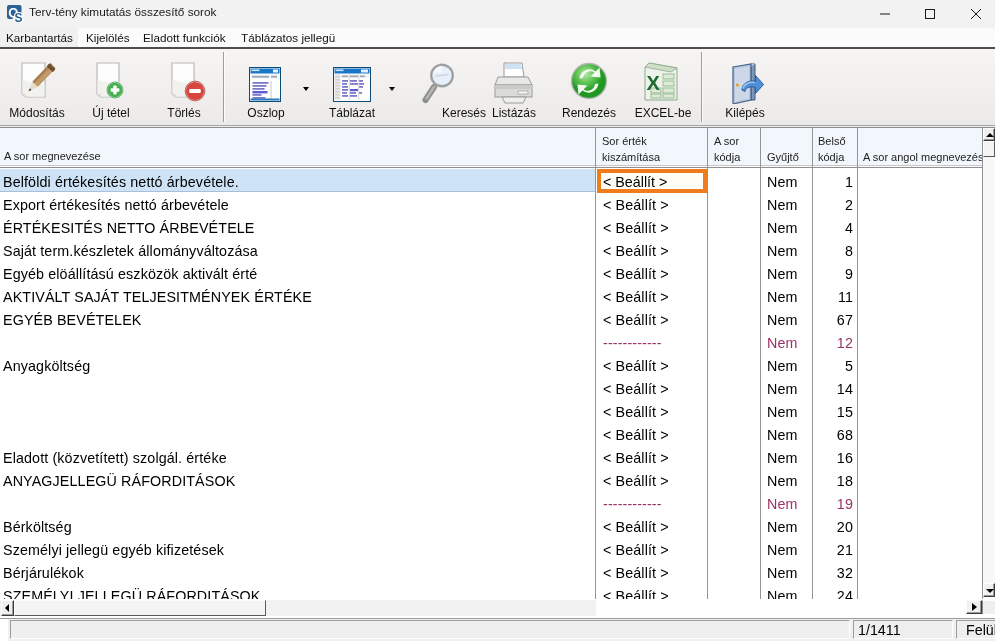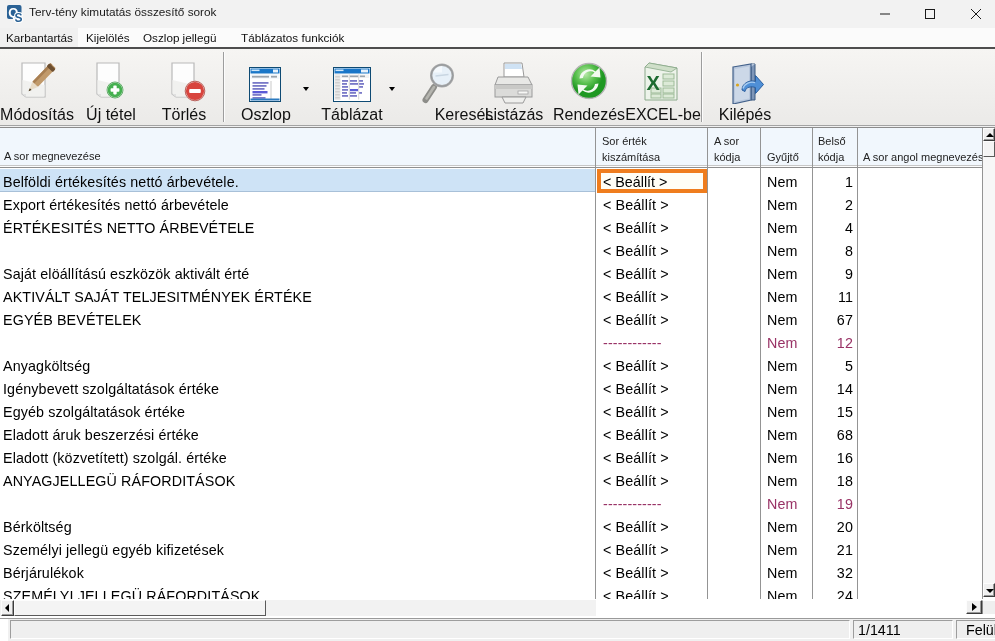--- a/index.html
+++ b/index.html
@@ -11,21 +11,21 @@
   #titlebar { left:0; top:0; width:995px; height:28px; background:#f2f2f2; }
   #apptitle { left:29px; top:5px; font-size:11.8px; color:#1b1b1b; }
 
   
   #menubar { left:0; top:28px; width:995px; height:19px; background:#fbfbfb;padding-left:48px; }
   .mi { position:absolute; top:0; height:19px; line-height:19px; font-size:11.7px; color:#111; }
   #menuline { left:0; top:47px; width:995px; height:2px; background:#4e4e4e; }
 
   
   #toolbar { left:0; top:49px; width:995px; height:76px; background:linear-gradient(#f6f5f3,#ebeae8); }
-  .tlabel { position:absolute; top:56.5px; font-size:16px; color:#111; white-space:nowrap; transform:translateX(-50%); }
+  .tlabel { position:absolute; top:56.5px; font-size:12px; color:#111; white-space:nowrap; transform:translateX(-50%); }
   .tsep { position:absolute; top:3px; width:2px; height:70px; border-left:1px solid #9d9d9d; border-right:1px solid #fcfcfc; }
   #tbline { left:0; top:125px; width:995px; height:3px;
             background:linear-gradient(#a3a3a3 0 1px, #f0f0f0 1px 2px, #8b8b8b 2px 3px); }
   .ticon { position:absolute; }
 
   
   #grid { left:0; top:128px; width:995px; height:490px; background:#fff; }
   #ghead { position:absolute; left:0; top:0; width:983px; height:37px; background:#f1f7fd; }
   .hl { position:absolute; font-size:11px; color:#222; white-space:nowrap; }
   #headline { position:absolute; left:0; top:37px; width:983px; height:3px;
@@ -71,22 +71,22 @@
 <svg class="abs" style="left:875px;top:2px" width="120" height="24" viewBox="0 0 120 24">
   <line x1="5" y1="12" x2="15" y2="12" stroke="#1a1a1a" stroke-width="1"></line>
   <rect x="50.5" y="7.5" width="9" height="9" fill="none" stroke="#1a1a1a" stroke-width="1"></rect>
   <line x1="96" y1="7" x2="106" y2="17" stroke="#1a1a1a" stroke-width="1"></line>
   <line x1="106" y1="7" x2="96" y2="17" stroke="#1a1a1a" stroke-width="1"></line>
 </svg>
 
 <div class="abs" id="menubar">
   <div class="mi" style="left:0;width:78px;background:#f0f0f0;padding-left:6px">Karbantartás</div>
   <div class="mi" style="left:86px">Kijelölés</div>
-  <div class="mi" style="left:143px">Oszlop jellegü</div>
-  <div class="mi" style="left:241px">Táblázatos funkciók</div>
+  <div class="mi" style="left:143px">Eladott funkciók</div>
+  <div class="mi" style="left:241px">Táblázatos jellegü</div>
 </div>
 <div class="abs" id="menuline"></div>
 
 <div class="abs" id="toolbar">
   <div class="tsep" style="left:223px"></div>
   <div class="tsep" style="left:701px"></div>
   <div class="tlabel" style="left:37px">Módosítás</div>
   <div class="tlabel" style="left:111px">Új tétel</div>
   <div class="tlabel" style="left:184px">Törlés</div>
   <div class="tlabel" style="left:266px">Oszlop</div>
@@ -281,26 +281,27 @@
         <div class="c4">Nem</div>
         <div class="c5">2</div>
       </div>
       <div class="row" style="top:87px">
         <div class="c1">ÉRTÉKESITÉS NETTO ÁRBEVÉTELE</div>
         <div class="c2">&lt; Beállít &gt;</div>
         <div class="c4">Nem</div>
         <div class="c5">4</div>
       </div>
       <div class="row" style="top:110px">
+        <div class="c1">Saját term.készletek állományváltozása</div>
         <div class="c2">&lt; Beállít &gt;</div>
         <div class="c4">Nem</div>
         <div class="c5">8</div>
       </div>
       <div class="row" style="top:133px">
-        <div class="c1">Saját elöállítású eszközök aktivált érté</div>
+        <div class="c1">Egyéb elöállítású eszközök aktivált érté</div>
         <div class="c2">&lt; Beállít &gt;</div>
         <div class="c4">Nem</div>
         <div class="c5">9</div>
       </div>
       <div class="row" style="top:156px">
         <div class="c1">AKTIVÁLT SAJÁT TELJESITMÉNYEK ÉRTÉKE</div>
         <div class="c2">&lt; Beállít &gt;</div>
         <div class="c4">Nem</div>
         <div class="c5">11</div>
       </div>
@@ -316,33 +317,30 @@
         <div class="c4 mar">Nem</div>
         <div class="c5 mar">12</div>
       </div>
       <div class="row" style="top:225px">
         <div class="c1">Anyagköltség</div>
         <div class="c2">&lt; Beállít &gt;</div>
         <div class="c4">Nem</div>
         <div class="c5">5</div>
       </div>
       <div class="row" style="top:248px">
-        <div class="c1">Igénybevett szolgáltatások értéke</div>
         <div class="c2">&lt; Beállít &gt;</div>
         <div class="c4">Nem</div>
         <div class="c5">14</div>
       </div>
       <div class="row" style="top:271px">
-        <div class="c1">Egyéb szolgáltatások értéke</div>
         <div class="c2">&lt; Beállít &gt;</div>
         <div class="c4">Nem</div>
         <div class="c5">15</div>
       </div>
       <div class="row" style="top:294px">
-        <div class="c1">Eladott áruk beszerzési értéke</div>
         <div class="c2">&lt; Beállít &gt;</div>
         <div class="c4">Nem</div>
         <div class="c5">68</div>
       </div>
       <div class="row" style="top:317px">
         <div class="c1">Eladott (közvetített) szolgál. értéke</div>
         <div class="c2">&lt; Beállít &gt;</div>
         <div class="c4">Nem</div>
         <div class="c5">16</div>
       </div>

